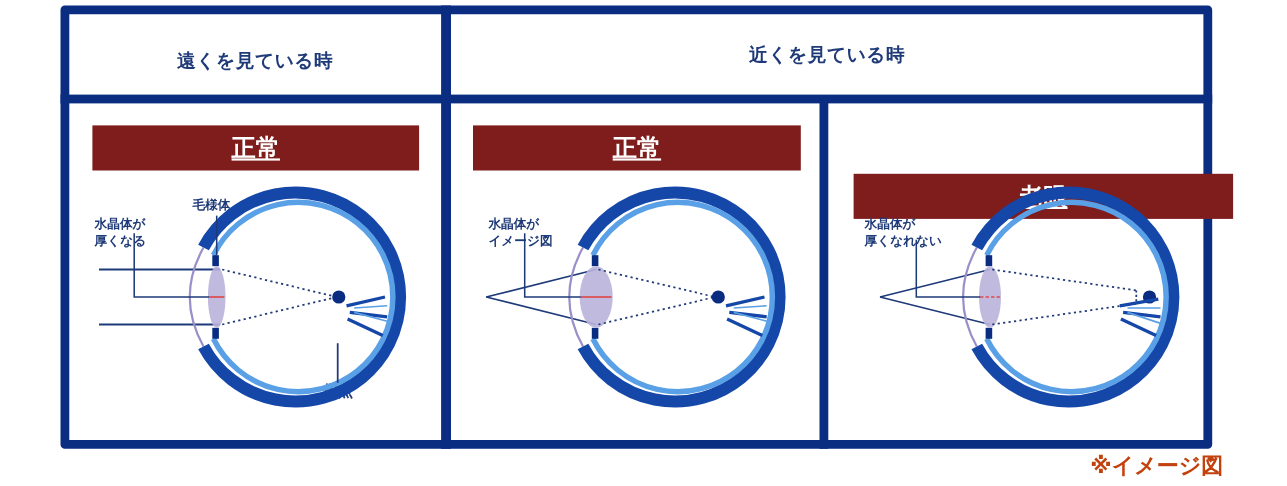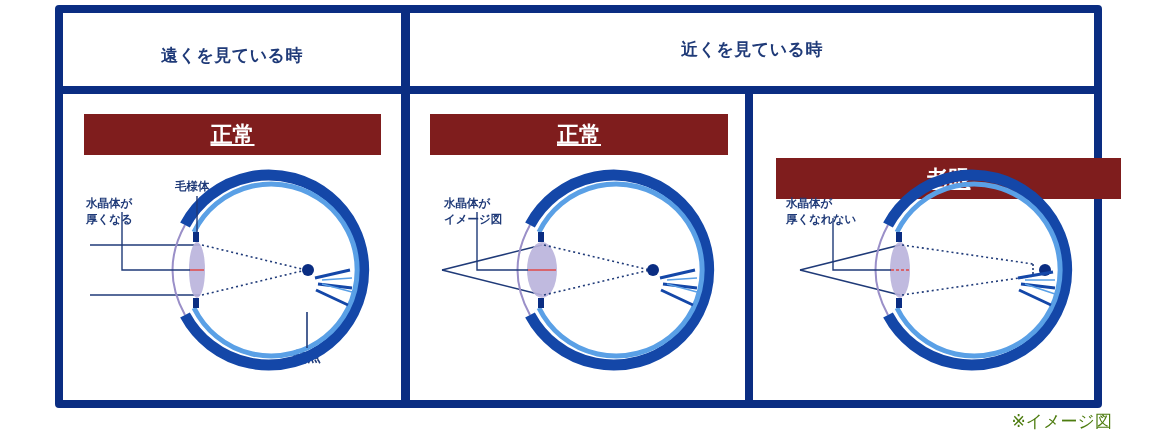--- a/index.html
+++ b/index.html
@@ -9,21 +9,21 @@
            box-sizing:border-box; border:8px solid #0a2d82; border-radius:4px; background:#fff; }
   .hline { position:absolute; background:#0a2d82; }
   .vline { position:absolute; background:#0a2d82; }
   .head { position:absolute; display:flex; align-items:center; justify-content:center;
           color:#1f3a78; font-weight:bold; font-size:17px; letter-spacing:0.5px; }
   .bar { position:absolute; background:#7f1d1d; color:#fff; font-weight:bold; font-size:22px;
          display:flex; align-items:center; justify-content:center; height:41px;text-decoration:underline; }
   .lbl { position:absolute; color:#1f3a78; font-size:11.5px; font-weight:bold; line-height:16px;
          text-align:left; white-space:nowrap; }
   .eye { position:absolute; }
-  .note { position:absolute; right:58px; top:410px; color:#4d7c0f; font-weight:normal; font-size:17px; }
+  .note { position:absolute; right:58px; top:410px; color:#c2410c; font-weight:bold; font-size:20px; }
 </style>
 </head>
 <body>
 
 <div class="frame"></div>
 
 <div class="hline" style="left:55px; top:86px; width:1047px; height:8px;"></div>
 
 <div class="vline" style="left:401px; top:5px; width:9px; height:403px;"></div>
 <div class="vline" style="left:745px; top:90px; width:8px; height:318px;"></div>

